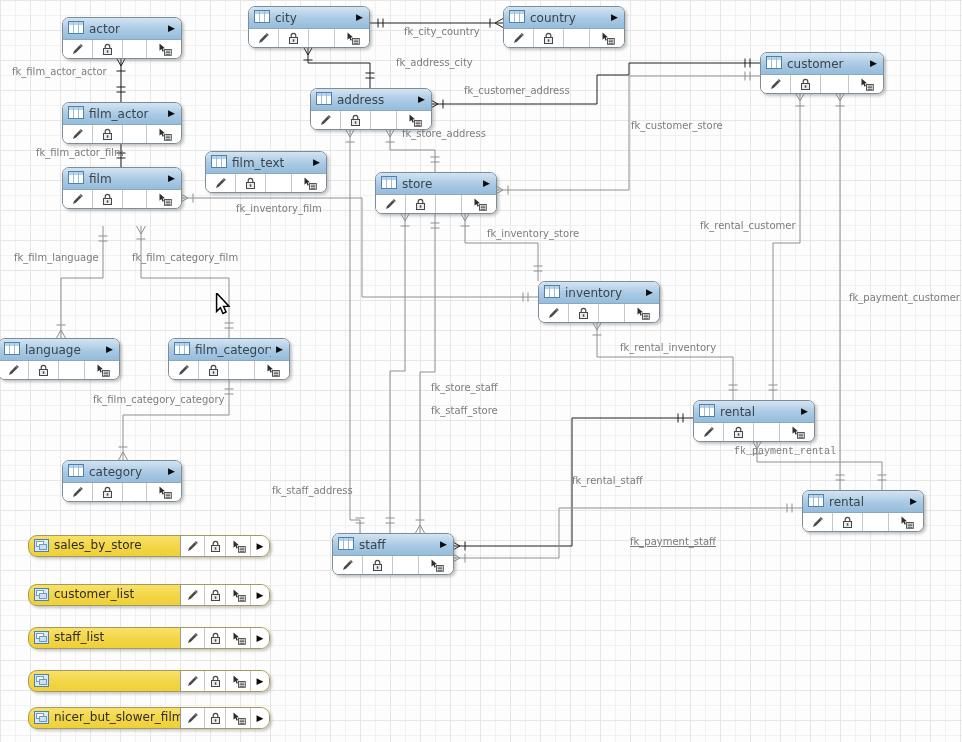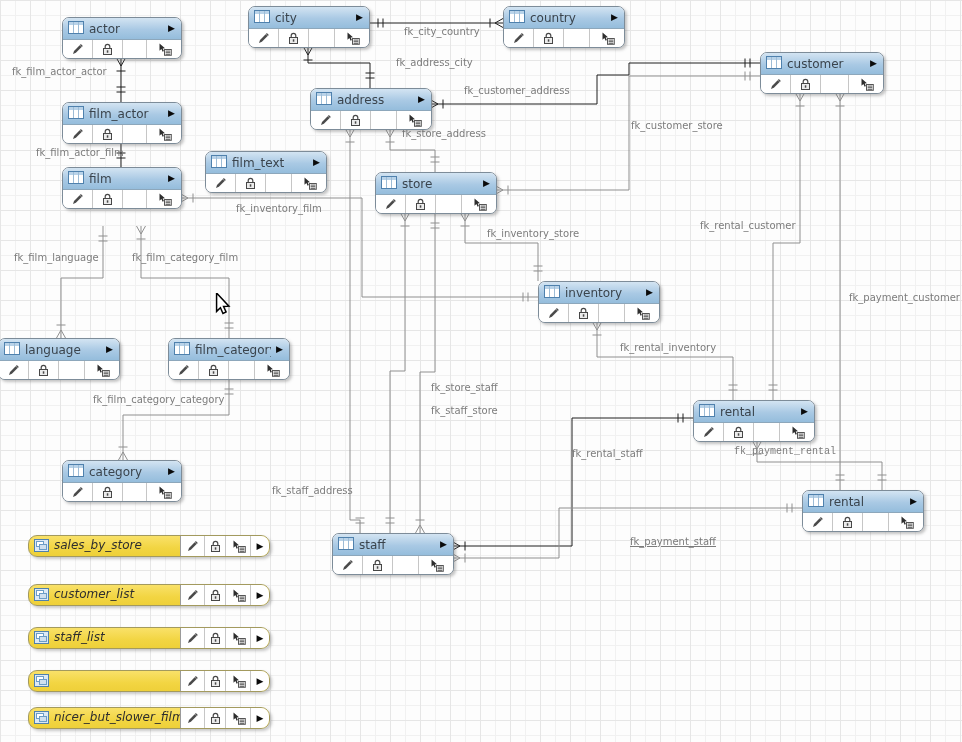--- a/index.html
+++ b/index.html
@@ -22,21 +22,21 @@
   .tname{flex:1;white-space:nowrap;overflow:hidden;}
   .exp{font-size:9px;color:#0a0a0a;line-height:1;}
   .tbl-t{height:18px;display:flex;align-items:stretch;background:#fff;border-radius:0 0 6px 6px;overflow:hidden;}
   .cell{display:flex;align-items:center;justify-content:center;border-right:1px solid #c6c6c6;}
   .c-pencil{width:29px;}.c-lock{width:29px;}.c-sp{flex:1;}
   .c-sel{width:34px;border-right:none;}
   .vw{position:absolute;height:20px;border:1px solid #a39a5e;border-radius:9px;
     background:linear-gradient(#f9e169,#f2d542 60%,#eed039);
     box-shadow:2px 2px 3px rgba(120,120,120,.4);font-size:12px;color:#2e2e2e;overflow:hidden;}
   .vicon{position:absolute;left:5px;top:3px;}
-  .vname{position:absolute;left:25px;top:2px;right:0;white-space:nowrap;overflow:hidden;font-style:italic;}
+  .vname{position:absolute;left:25px;top:2px;right:0;white-space:nowrap;overflow:hidden;}
   .vbtns{position:absolute;right:0;top:0;bottom:0;display:flex;align-items:stretch;
     background:#fff;border-left:1px solid #9a9a9a;}
   .vbtn{display:flex;align-items:center;justify-content:center;border-right:1px solid #c6c6c6;}
   .vb-pencil{width:23px;}.vb-lock{width:20px;}.vb-sel{width:24px;}
   .vb-exp{width:18px;border-right:none;font-size:9px;color:#0a0a0a;}
   .rlabel{position:absolute;font-size:10px;color:#7c7c7c;white-space:nowrap;letter-spacing:0;}
   #cursor{position:absolute;}
 </style>
 </head>
 <body>
@@ -182,21 +182,21 @@
     <span class="rlabel" style="left: 487px; top: 228px;">fk_inventory_store</span>
     <span class="rlabel" style="left: 700px; top: 220px;">fk_rental_customer</span>
     <span class="rlabel" style="left: 849px; top: 292px;">fk_payment_customer</span>
     <span class="rlabel" style="left: 620px; top: 342px;">fk_rental_inventory</span>
     <span class="rlabel" style="left: 14px; top: 252px;">fk_film_language</span>
     <span class="rlabel" style="left: 132px; top: 252px; text-align: center;">fk_film_category_film</span>
     <span class="rlabel" style="left: 93px; top: 394px;">fk_film_category_category</span>
     <span class="rlabel" style="left: 431px; top: 382px;">fk_store_staff</span>
     <span class="rlabel" style="left: 431px; top: 405px;">fk_staff_store</span>
     <span class="rlabel" style="left: 272px; top: 485px;">fk_staff_address</span>
-    <span class="rlabel" style="left: 572px; top: 448px;">fk_rental_staff</span>
+    <span class="rlabel" style="left: 572px; top: 475px;">fk_rental_staff</span>
     <span class="rlabel" style="left: 630px; top: 536px; text-decoration: underline;">fk_payment_staff</span>
     <span class="rlabel" style="left: 734px; top: 446px; font-family: Liberation Mono, monospace;">fk_payment_rental</span>
     <div class="tbl" style="left: 62px; top: 17px; width: 118px;">
     <div class="tbl-h">
       <span>
         <svg width="16" height="13" viewBox="0 0 16 13">
           <rect x="0.5" y="0.5" width="15" height="12" fill="#fff" stroke="#4f81ad"></rect>
           <rect x="1" y="1" width="14" height="3" fill="#b9d3e9"></rect>
           <line x1="5.5" y1="1" x2="5.5" y2="12" stroke="#9dbcd6"></line>
           <line x1="10.5" y1="1" x2="10.5" y2="12" stroke="#9dbcd6"></line>

